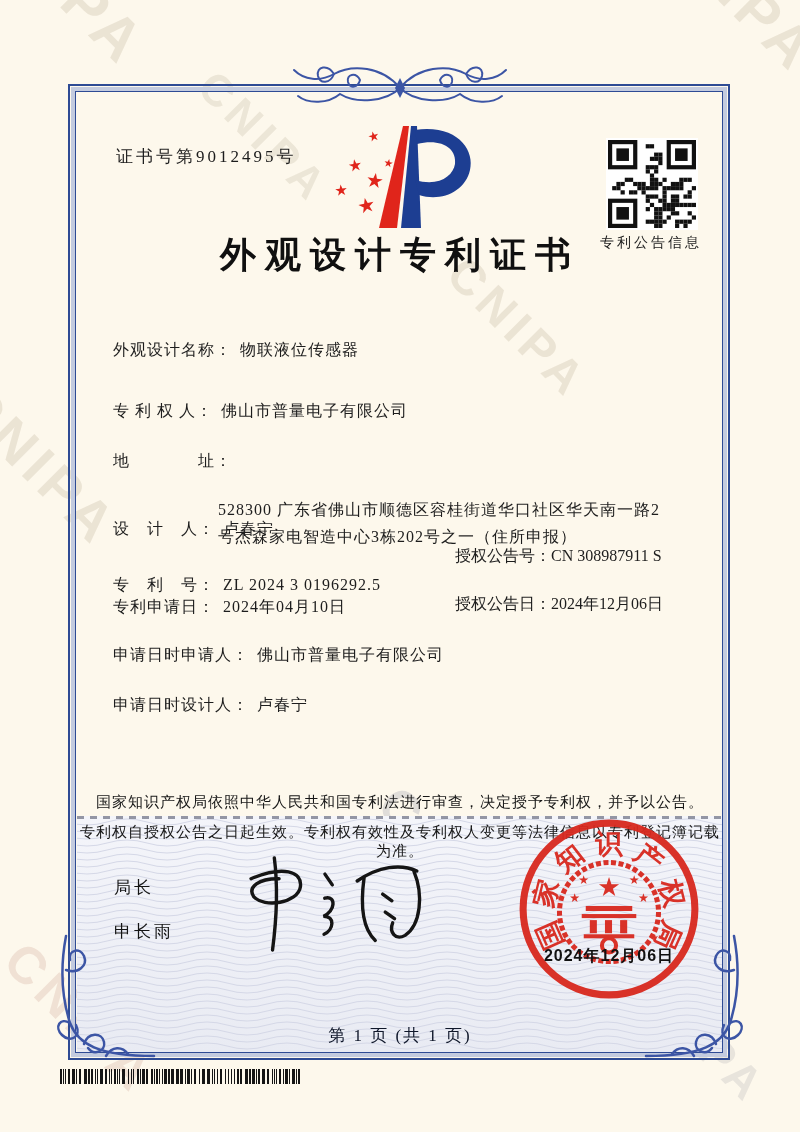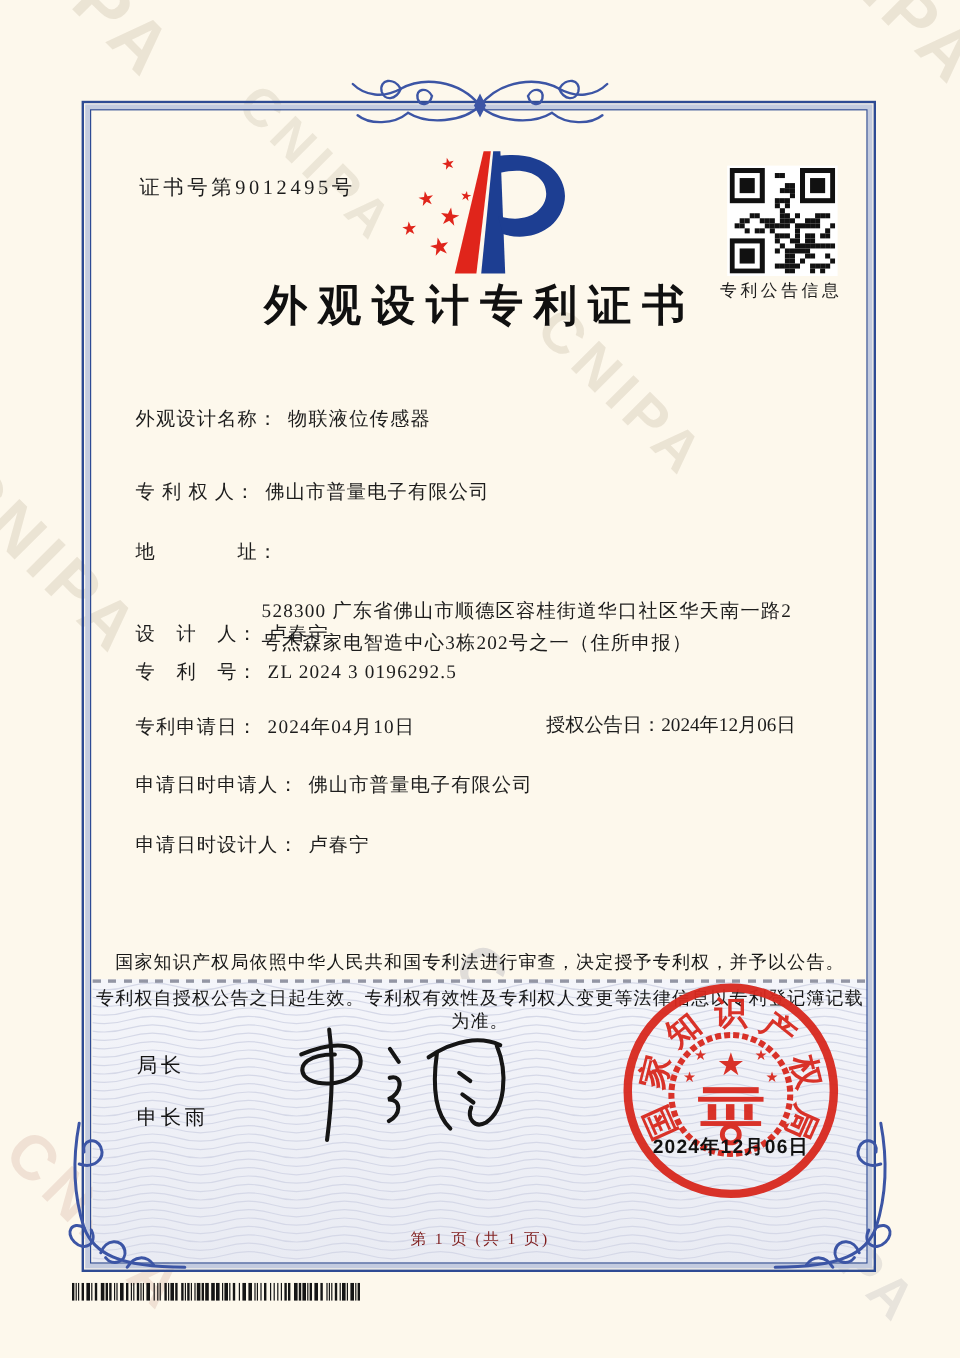--- a/index.html
+++ b/index.html
@@ -35,21 +35,21 @@
          background:linear-gradient(#f4f5fa,#e9ebf3);overflow:hidden;}
   .perf{position:absolute;left:0;top:0;width:100%;height:3px;opacity:.55;
         background:repeating-linear-gradient(90deg,#44485e 0 7px,transparent 7px 13px);}
   .chief{position:absolute;left:114px;font:500 17px "Liberation Sans","DejaVu Sans",sans-serif;
          letter-spacing:3px;color:#141414;}
   .sig{position:absolute;left:222px;top:846px;width:215px;height:118px;transform:rotate(-2deg);}
   .seal{position:absolute;left:513px;top:813px;width:192px;height:192px;opacity:.95;}
   .seal-date{position:absolute;left:513px;top:946px;width:192px;text-align:center;
              font:700 16px "Liberation Sans","DejaVu Sans",sans-serif;color:#111;letter-spacing:1px;}
   .footer{position:absolute;left:0;top:1024px;width:800px;text-align:center;
-          font-size:13px;letter-spacing:2px;color:#7f1d1d;}
+          font-size:17px;letter-spacing:2px;color:#0f172a;}
   .barcode{position:absolute;left:60px;top:1069px;width:243px;height:15px;}
   .ornament-top{position:absolute;left:290px;top:58px;width:220px;height:52px;}
   .flourish{position:absolute;width:110px;height:135px;}
 </style>
 </head>
 <body>
 
 <div class="page">
 
   <span class="wm" style="left:-45px;top:-55px;font-size:60px;">CNIPA</span>
@@ -278,22 +278,25 @@
   <div class="row" style="top:398px;">
     <span class="lab">专 利 权 人：</span><span class="val">佛山市普量电子有限公司</span>
   </div>
   <div class="row" style="top:448px;">
     <span class="lab">地　　　　址：</span>
   </div>
   <div class="addr-val">528300 广东省佛山市顺德区容桂街道华口社区华天南一路2号杰森家电智造中心3栋202号之一（住所申报）</div>
   <div class="row" style="top:500px;margin-top:16px;">
     <span class="lab">设　计　人：</span><span class="val">卢春宁</span>
   </div>
-  <div class="row" style="top:548px;">
+  <div class="row" style="top:572px;">
     <span class="lab">专　利　号：</span><span class="val">ZL 2024 3 0196292.5</span>
+  </div>
+  <div class="col2" style="top:546px;">
+    <span class="lab">授权公告号：</span><span class="val">CN 308987911 S</span>
   </div>
   <div class="row" style="top:594px;text-align:center;">
     <span class="lab">专利申请日：</span><span class="val">2024年04月10日</span>
   </div>
   <div class="col2" style="top:594px;">
     <span class="lab">授权公告日：</span><span class="val">2024年12月06日</span>
   </div>
   <div class="row" style="top:642px;">
     <span class="lab">申请日时申请人：</span><span class="val">佛山市普量电子有限公司</span>
   </div>

